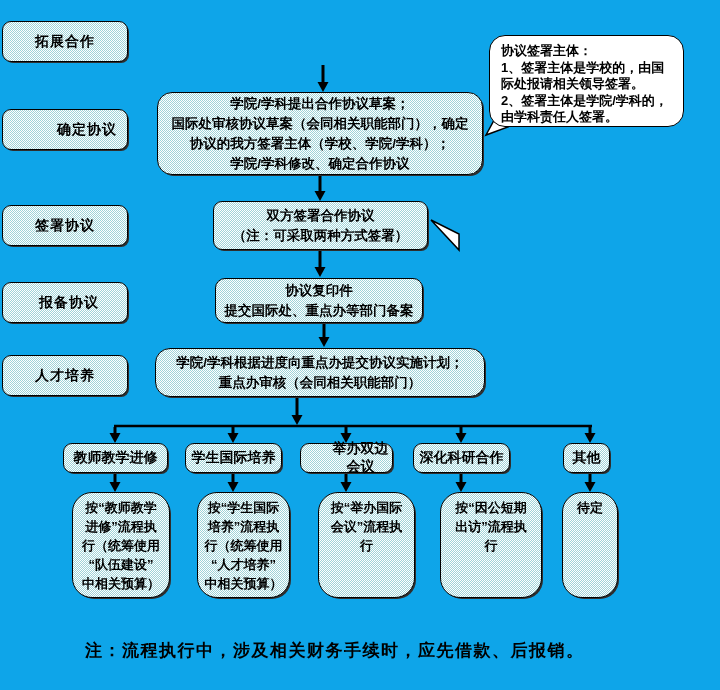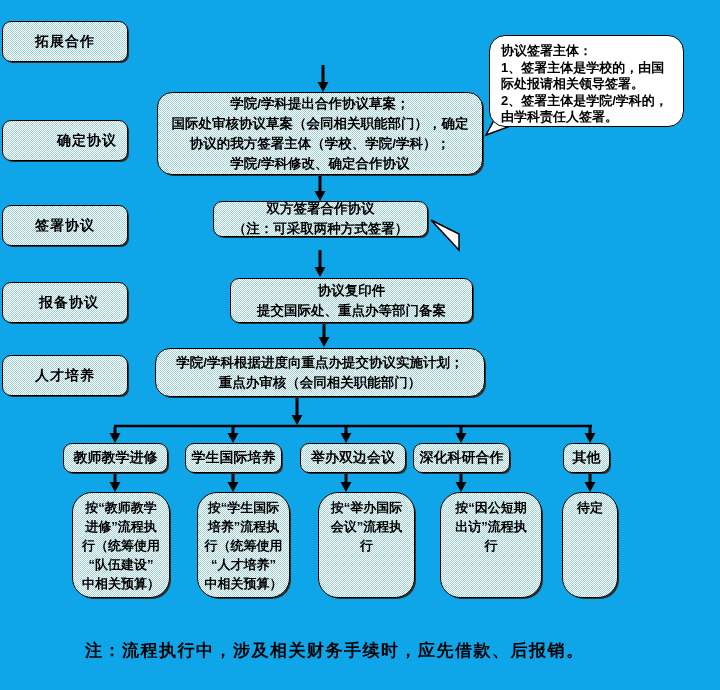--- a/index.html
+++ b/index.html
@@ -13,29 +13,29 @@
     border:1px solid #000;border-radius:9px;
     background-color:#cfeaec;
     background-image:repeating-conic-gradient(#9fd3d8 0% 25%,#ffffff 0% 50%);
     background-size:2px 2px;
     display:flex;align-items:center;justify-content:center;
     text-align:center;
     box-shadow:2px 2px 0 -1px #2e2e2e;
   }
   .txt{white-space:pre-line;}
   .stage{left:2px;width:126px;height:41px;font-size:14px;letter-spacing:1px;}
-  #s1{top:21px;} #s2{top:120px;padding-left:44px;} #s3{top:205px;} #s4{top:282px;padding-left:8px;} #s5{top:355px;}
+  #s1{top:21px;} #s2{top:109px;padding-left:44px;} #s3{top:205px;} #s4{top:282px;padding-left:8px;} #s5{top:355px;}
   .flow{font-size:13.5px;line-height:20px;}
   #f1{left:210px;top:18px;width:227px;height:47px;}
   #f2{left:157px;top:92px;width:326px;height:83px;border-radius:15px;}
-  #f3{left:213px;top:201px;width:215px;height:36px;}
-  #f4{left:230px;top:278px;width:243px;height:45px;}
+  #f3{left:213px;top:201px;width:215px;height:49px;}
+  #f4{left:215px;top:278px;width:208px;height:45px;border-radius:10px;}
   #f5{left:155px;top:348px;width:330px;height:49px;border-radius:15px;}
   .hdr{top:443px;height:30px;font-size:14px;}
-  #h1{left:63px;width:105px;} #h2{left:185px;width:97px;} #h3{left:300px;width:106px;}
+  #h1{left:63px;width:105px;} #h2{left:185px;width:97px;} #h3{left:300px;width:93px;padding-left:28px;}
   #h4{left:413px;width:97px;} #h5{left:563px;width:47px;}
   .dtl{
     top:492px;height:106px;border-radius:20px;
     align-items:flex-start;padding:5px 4px 8px 4px;
     font-size:13px;line-height:19px;
   }
   #d1{left:72px;width:98px;} #d2{left:197px;width:93px;} #d3{left:318px;width:97px;}
   #d4{left:440px;width:102px;} #d5{left:562px;width:56px;}
   .callout{
     position:absolute;box-sizing:border-box;background:#ffffff;

